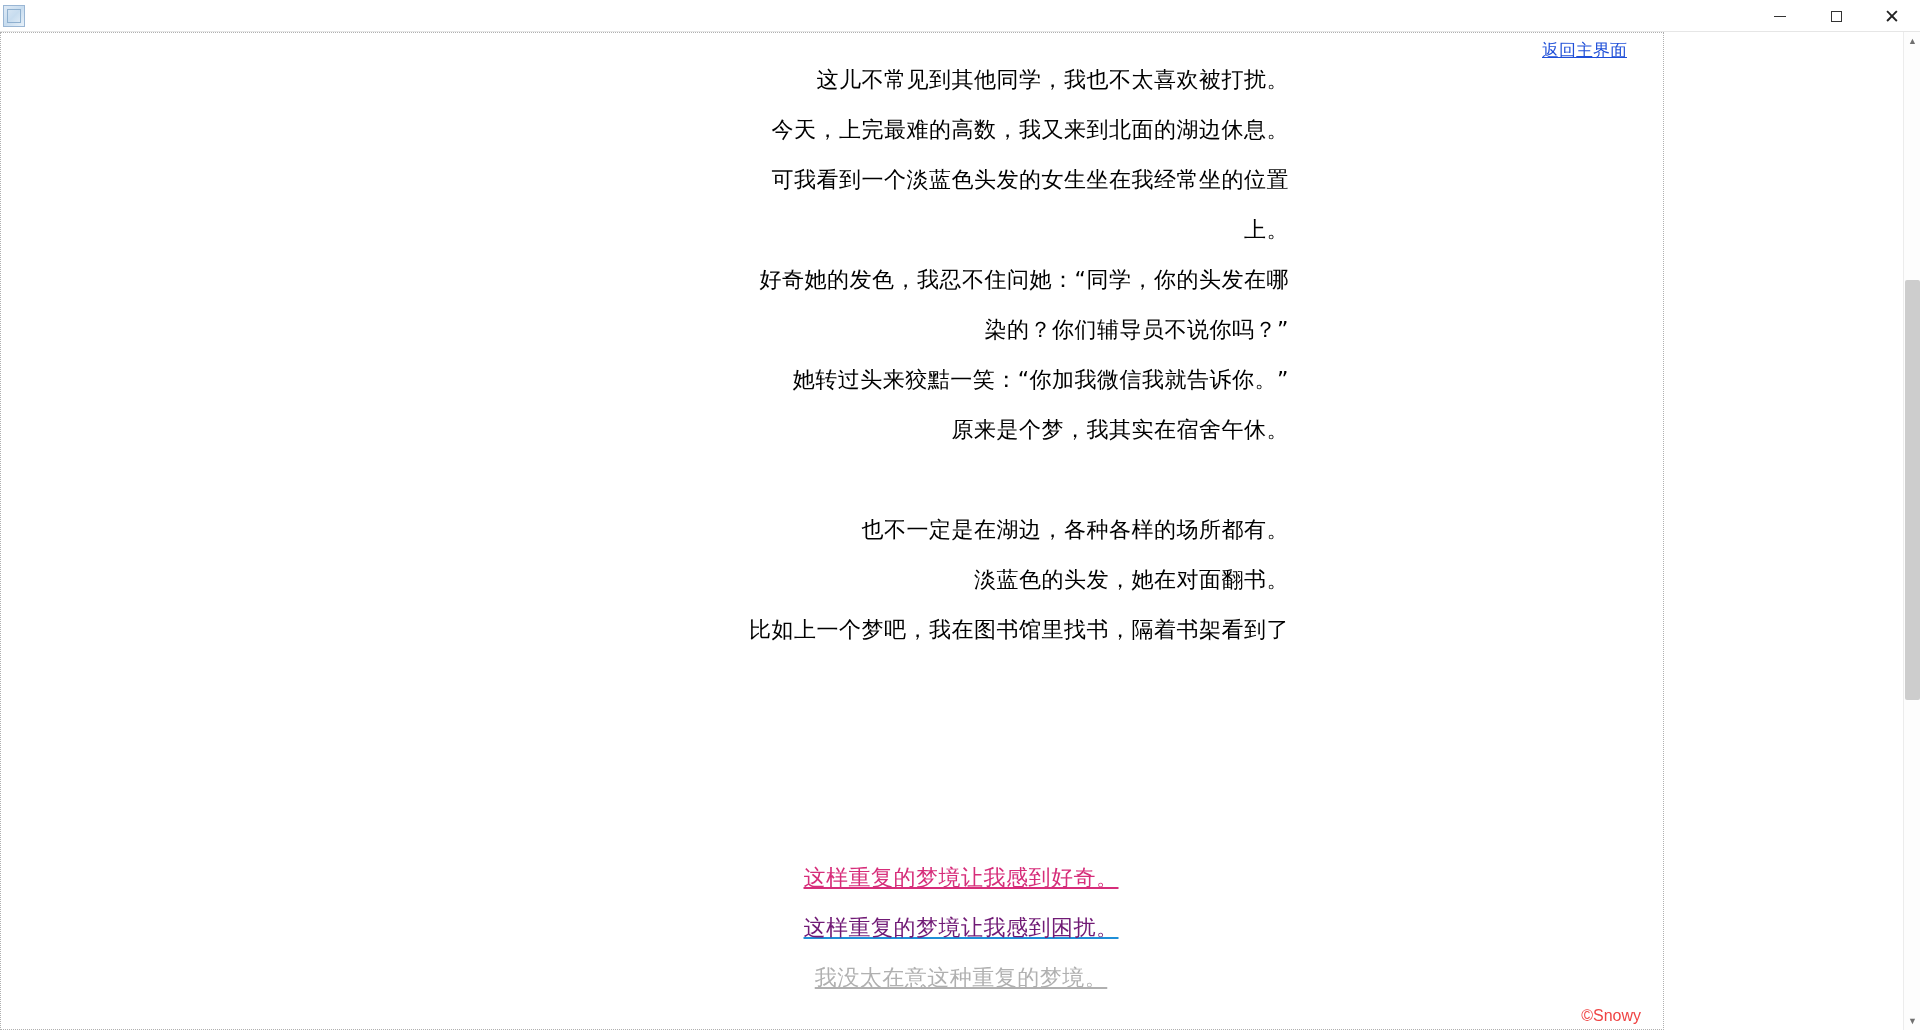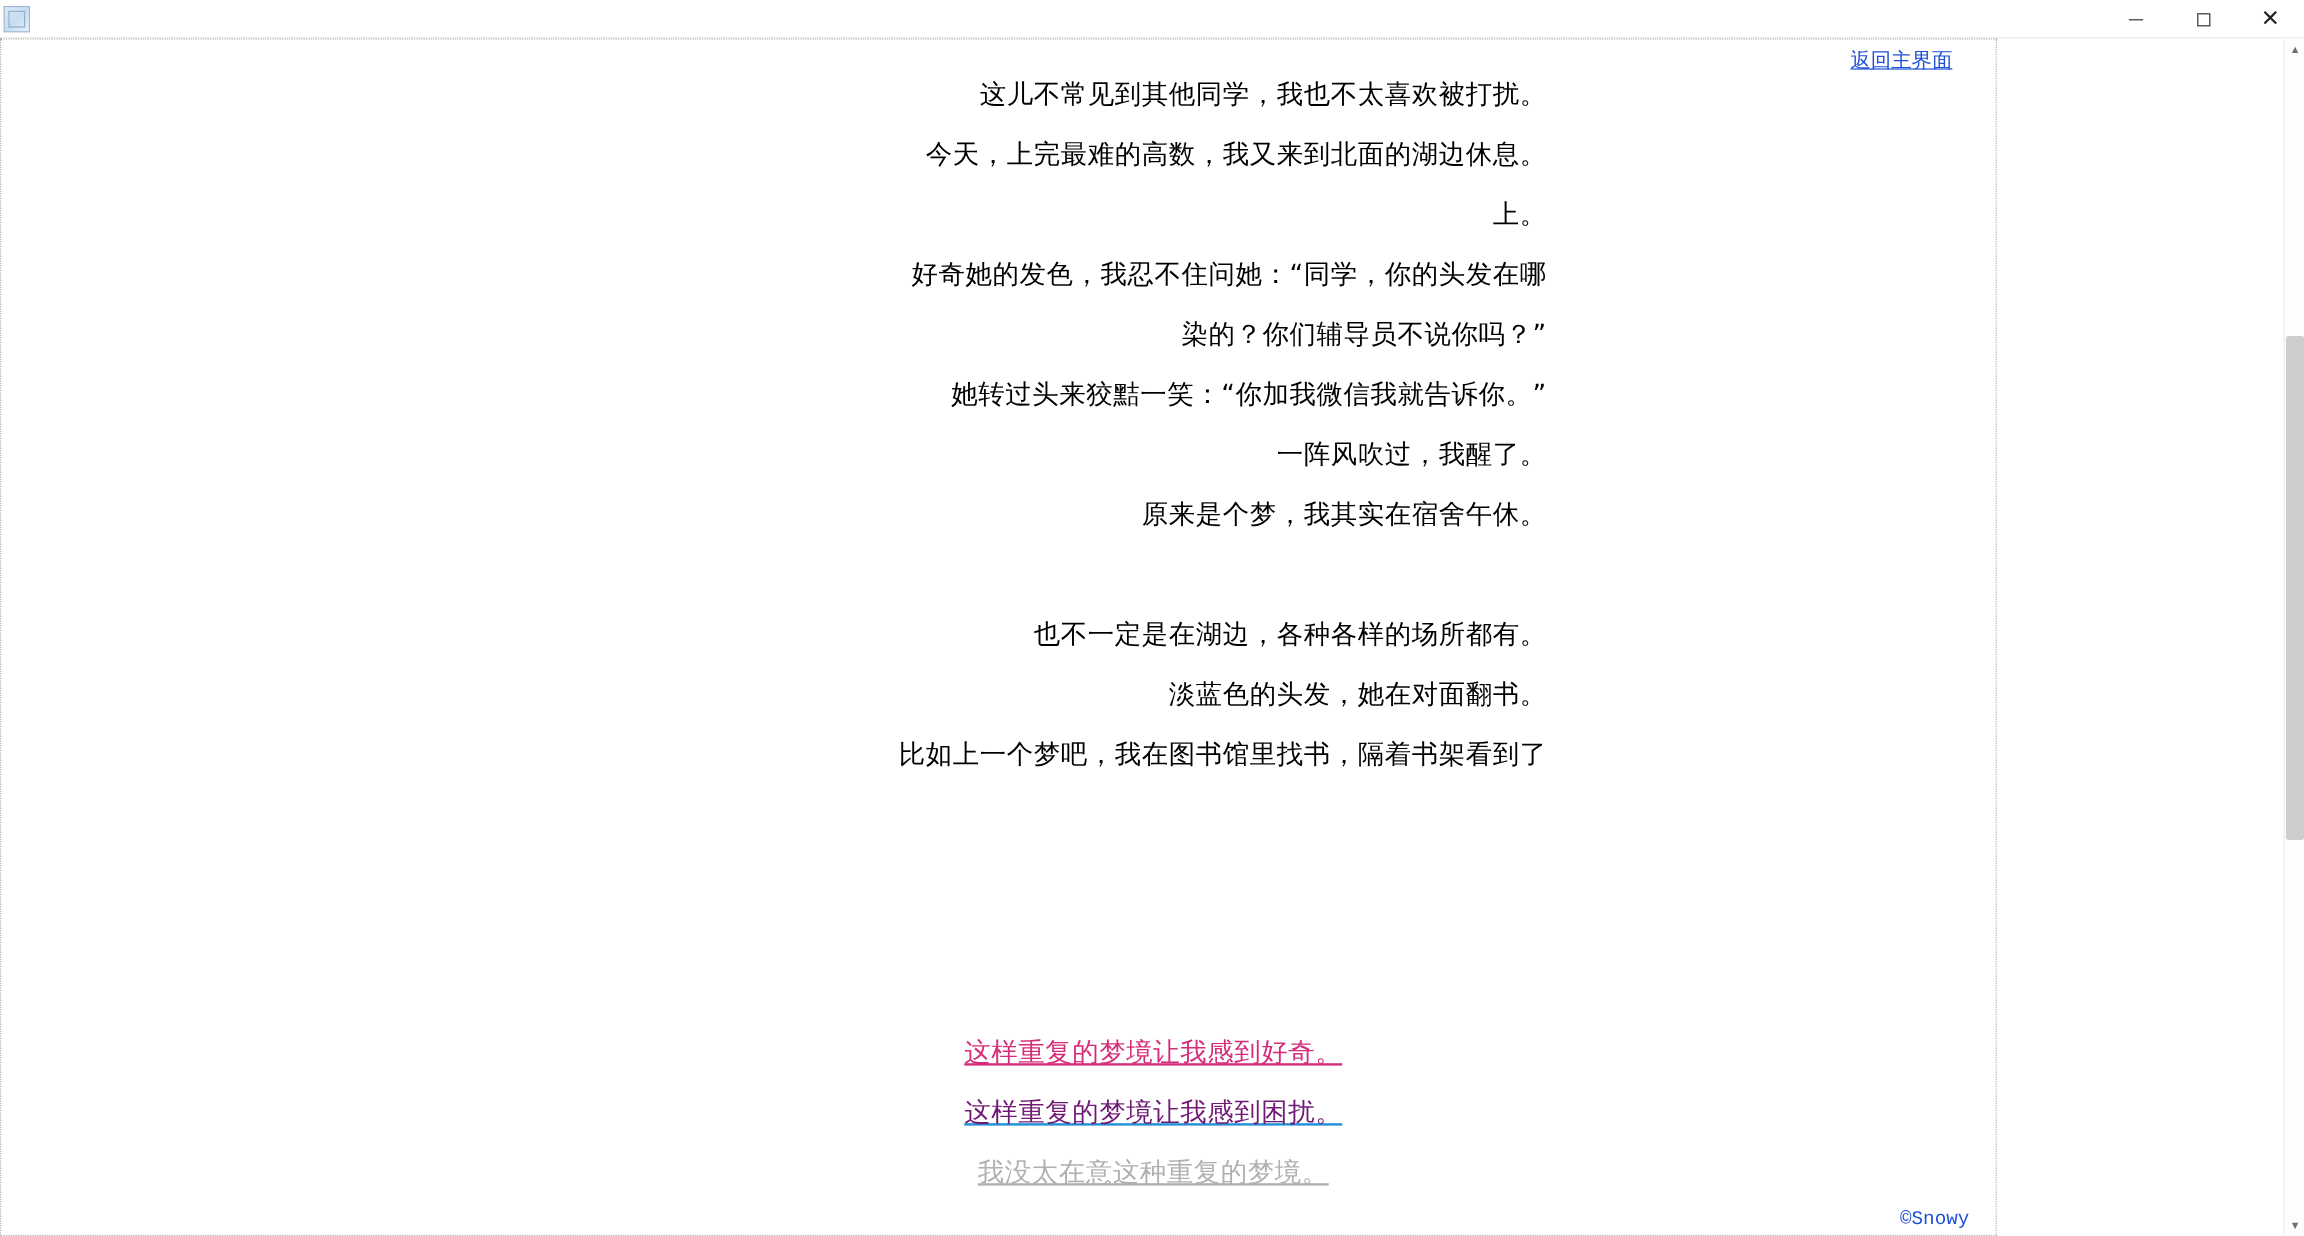--- a/index.html
+++ b/index.html
@@ -121,22 +121,22 @@
     cursor: pointer;
     letter-spacing: 0.5px;
   }
   .choice-row { display: block; }
 
   .copyright {
     position: absolute;
     right: 22px;
     bottom: 4px;
     font-size: 16px;
-    color: #1d4ed8;
-    font-family: Liberation Mono, monospace;
+    color: #ef4444;
+    font-family: Liberation Sans, sans-serif;
     margin-top: 48px;
   }
 
   
   .scrollbar {
     position: absolute;
     right: 0;
     top: 32px;
     width: 17px;
     height: 998px;
@@ -183,25 +183,25 @@
   </div>
 </div>
 
 <div class="page">
 
   <a class="return-link">返回主界面</a>
 
   <div class="story">
     <p>这儿不常见到其他同学，我也不太喜欢被打扰。</p>
     <p>今天，上完最难的高数，我又来到北面的湖边休息。</p>
+    <p>可我看到一个淡蓝色头发的女生坐在我经常坐的位置</p>
     <p>上。</p>
     <p>好奇她的发色，我忍不住问她：“同学，你的头发在哪</p>
     <p>染的？你们辅导员不说你吗？”</p>
     <p>她转过头来狡黠一笑：“你加我微信我就告诉你。”</p>
-    <p>一阵风吹过，我醒了。</p>
     <p>原来是个梦，我其实在宿舍午休。</p>
     <p class="blank"></p>
     <p>也不一定是在湖边，各种各样的场所都有。</p>
     <p>淡蓝色的头发，她在对面翻书。</p>
     <p>比如上一个梦吧，我在图书馆里找书，隔着书架看到了</p>
   </div>
 
   <div class="choices">
     <span class="choice-row">
       <a class="choice" id="choice0" style="color: rgb(214, 45, 122); text-decoration-color: rgb(214, 45, 122);">这样重复的梦境让我感到好奇。</a>

